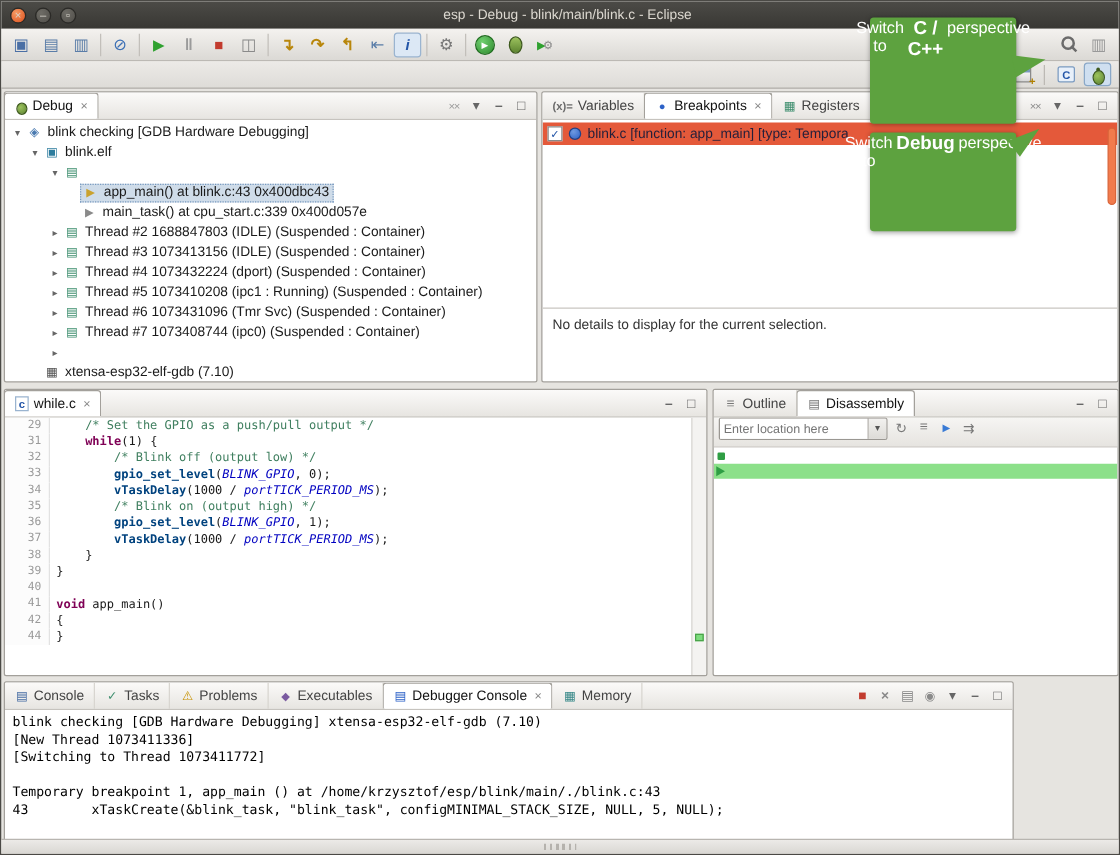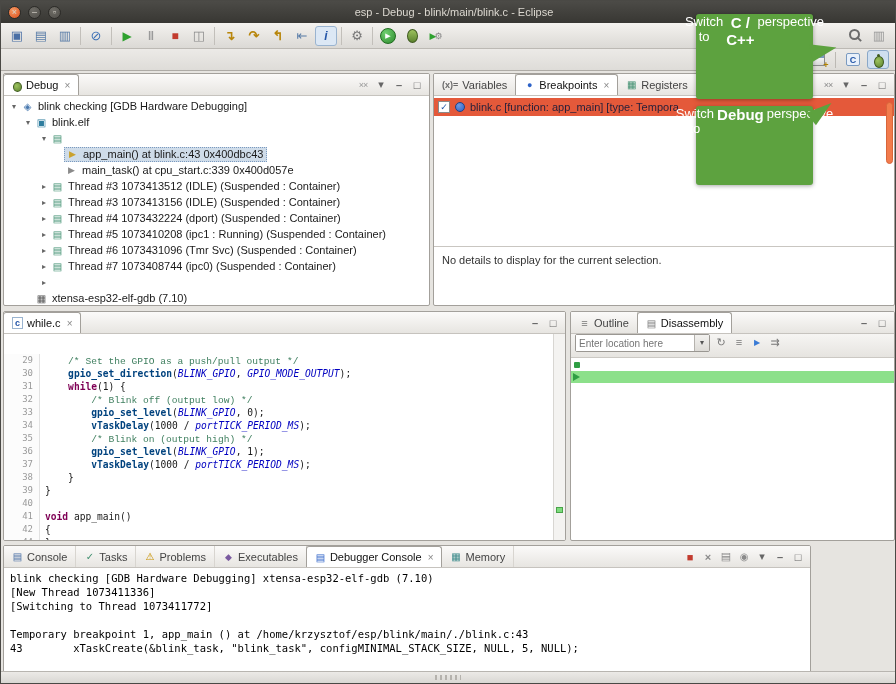--- a/index.html
+++ b/index.html
@@ -128,21 +128,21 @@
   .bp-body{flex:1;position:relative;overflow:hidden;}
   .bp-row{display:flex;align-items:center;gap:5px;height:18px;padding:0 4px;background:#e4593a;color:#241f3a;font-size:11px;margin-top:2px;white-space:nowrap;overflow:hidden;}
   .bp-check{width:12px;height:12px;background:#fff;border:1px solid #8a8a8a;font-size:9px;line-height:11px;text-align:center;color:#2456a8;flex:none;}
   .bp-dot{width:10px;height:10px;border-radius:50%;background:radial-gradient(circle at 35% 30%,#6f9ae0,#2d62c8);border:1px solid #1d4288;flex:none;}
   .bp-divider{position:absolute;left:0;right:0;top:150px;height:1px;background:#c9c6c1;}
   .bp-details{position:absolute;left:8px;top:158px;font-size:11px;color:#333;}
   .orange-scroll{position:absolute;right:1px;top:6px;width:7px;height:62px;background:#f27b4c;border:1px solid #d8653a;border-radius:4px;}
 
   
   .editor-body{flex:1;position:relative;overflow:hidden;font-family:"DejaVu Sans Mono","Liberation Mono",monospace;}
-  .code{position:absolute;left:0;top:0;right:12px;bottom:0;margin-top:20px;}
+  .code{position:absolute;left:0;top:0;right:12px;bottom:0;}
   .cline{display:flex;height:13px;line-height:13px;font-size:9.6px;position:relative;white-space:pre;}
   .lnum{width:36px;flex:none;text-align:right;padding-right:6px;color:#9a9a9a;background:#fcfcfc;border-right:1px solid #e2e2e2;font-size:9px;}
   .lcontent{flex:1;padding-left:5px;overflow:hidden;}
   .cline.current .lcontent{background:#8ce08a;}
   .cline.current::before{content:"";position:absolute;left:2px;top:3px;border-left:7px solid #2f9e44;border-top:4px solid transparent;border-bottom:4px solid transparent;}
   .overview-ruler{position:absolute;right:0;top:0;bottom:0;width:12px;background:#f4f3f1;border-left:1px solid #d8d6d2;}
   .ov-mark{position:absolute;right:2px;top:84%;width:7px;height:6px;background:#7ddc7d;border:1px solid #4aa34a;}
 
   
   .dtoolbar{height:24px;background:linear-gradient(#f6f5f3,#e6e4e0);border-bottom:1px solid #cbc8c3;display:flex;gap:3px;padding:0 4px;flex:none;}
@@ -155,21 +155,21 @@
   .drow.src::before{content:"";position:absolute;left:3px;top:3px;width:6px;height:6px;background:#2f9e44;border-radius:1px;}
   .drow.current{background:#8ce08a;}
   .drow.current::before{content:"";position:absolute;left:2px;top:2px;border-left:7px solid #2f9e44;border-top:4px solid transparent;border-bottom:4px solid transparent;}
 
   
   .console-body{flex:1;font-family:"DejaVu Sans Mono","Liberation Mono",monospace;font-size:10.5px;color:#000;padding:3px 6px;overflow:hidden;}
   .console-line{height:14px;line-height:14px;white-space:pre;}
 
   
   .tok-p{color:#1a1a1a;}
-  .tok-com{color:#3f7f5f;font-family:Liberation Mono, monospace;}
+  .tok-com{color:#3f7f5f;}
   .tok-kw{color:#7f0055;font-weight:bold;}
   .tok-str{color:#2a00ff;}
   .tok-macro{color:#0000c0;font-style:italic;}
   .tok-func{color:#00427e;font-weight:bold;}
 
   
   .callout{position:absolute;background:#5da23f;color:#fff;border-radius:3px;text-align:center;z-index:60;display:flex;flex-direction:row;justify-content:center;gap:3px;font-size:13px;box-shadow:0 1px 4px rgba(0,0,0,.35);}
   .callout .emph{font-weight:bold;font-size:15px;}
   #callout-cpp{left:695px;top:13px;width:117px;height:85px;}
   #callout-debug{left:695px;top:105px;width:117px;height:79px;}
@@ -303,21 +303,21 @@
         <span class="texp"></span>
         <span class="trow-inner">
           <span class="ticon3 stack-frame-icon"></span>
           <span class="tlabel">main_task() at cpu_start.c:339 0x400d057e</span>
         </span>
       </div>
         <div class="trow lvl2">
         <span class="texp">▸</span>
         <span class="trow-inner">
           <span class="ticon3 thread-icon"></span>
-          <span class="tlabel">Thread #3 1073413512 (IDLE) (Suspended : Container)</span>
+          <span class="tlabel">Thread #2 1688847803 (IDLE) (Suspended : Container)</span>
         </span>
       </div>
         <div class="trow lvl2">
         <span class="texp">▸</span>
         <span class="trow-inner">
           <span class="ticon3 thread-icon"></span>
           <span class="tlabel">Thread #3 1073413156 (IDLE) (Suspended : Container)</span>
         </span>
       </div>
         <div class="trow lvl2">
@@ -421,24 +421,20 @@
         </div>
     </div>
     <div class="editor-body">
       <div class="code">
 
       <div class="cline">
           <span class="lnum">29</span>
           <span class="lcontent"><span class="tok-p">    </span><span class="tok-com">/* Set the GPIO as a push/pull output */</span></span>
         </div>
           <div class="cline">
-          <span class="lnum">30</span>
-          <span class="lcontent"><span class="tok-p">    </span><span class="tok-func">gpio_set_direction</span><span class="tok-p">(</span><span class="tok-macro">BLINK_GPIO</span><span class="tok-p">, </span><span class="tok-macro">GPIO_MODE_OUTPUT</span><span class="tok-p">);</span></span>
-        </div>
-          <div class="cline">
           <span class="lnum">31</span>
           <span class="lcontent"><span class="tok-p">    </span><span class="tok-kw">while</span><span class="tok-p">(1) {</span></span>
         </div>
           <div class="cline">
           <span class="lnum">32</span>
           <span class="lcontent"><span class="tok-p">        </span><span class="tok-com">/* Blink off (output low) */</span></span>
         </div>
           <div class="cline">
           <span class="lnum">33</span>
           <span class="lcontent"><span class="tok-p">        </span><span class="tok-func">gpio_set_level</span><span class="tok-p">(</span><span class="tok-macro">BLINK_GPIO</span><span class="tok-p">, 0);</span></span>

